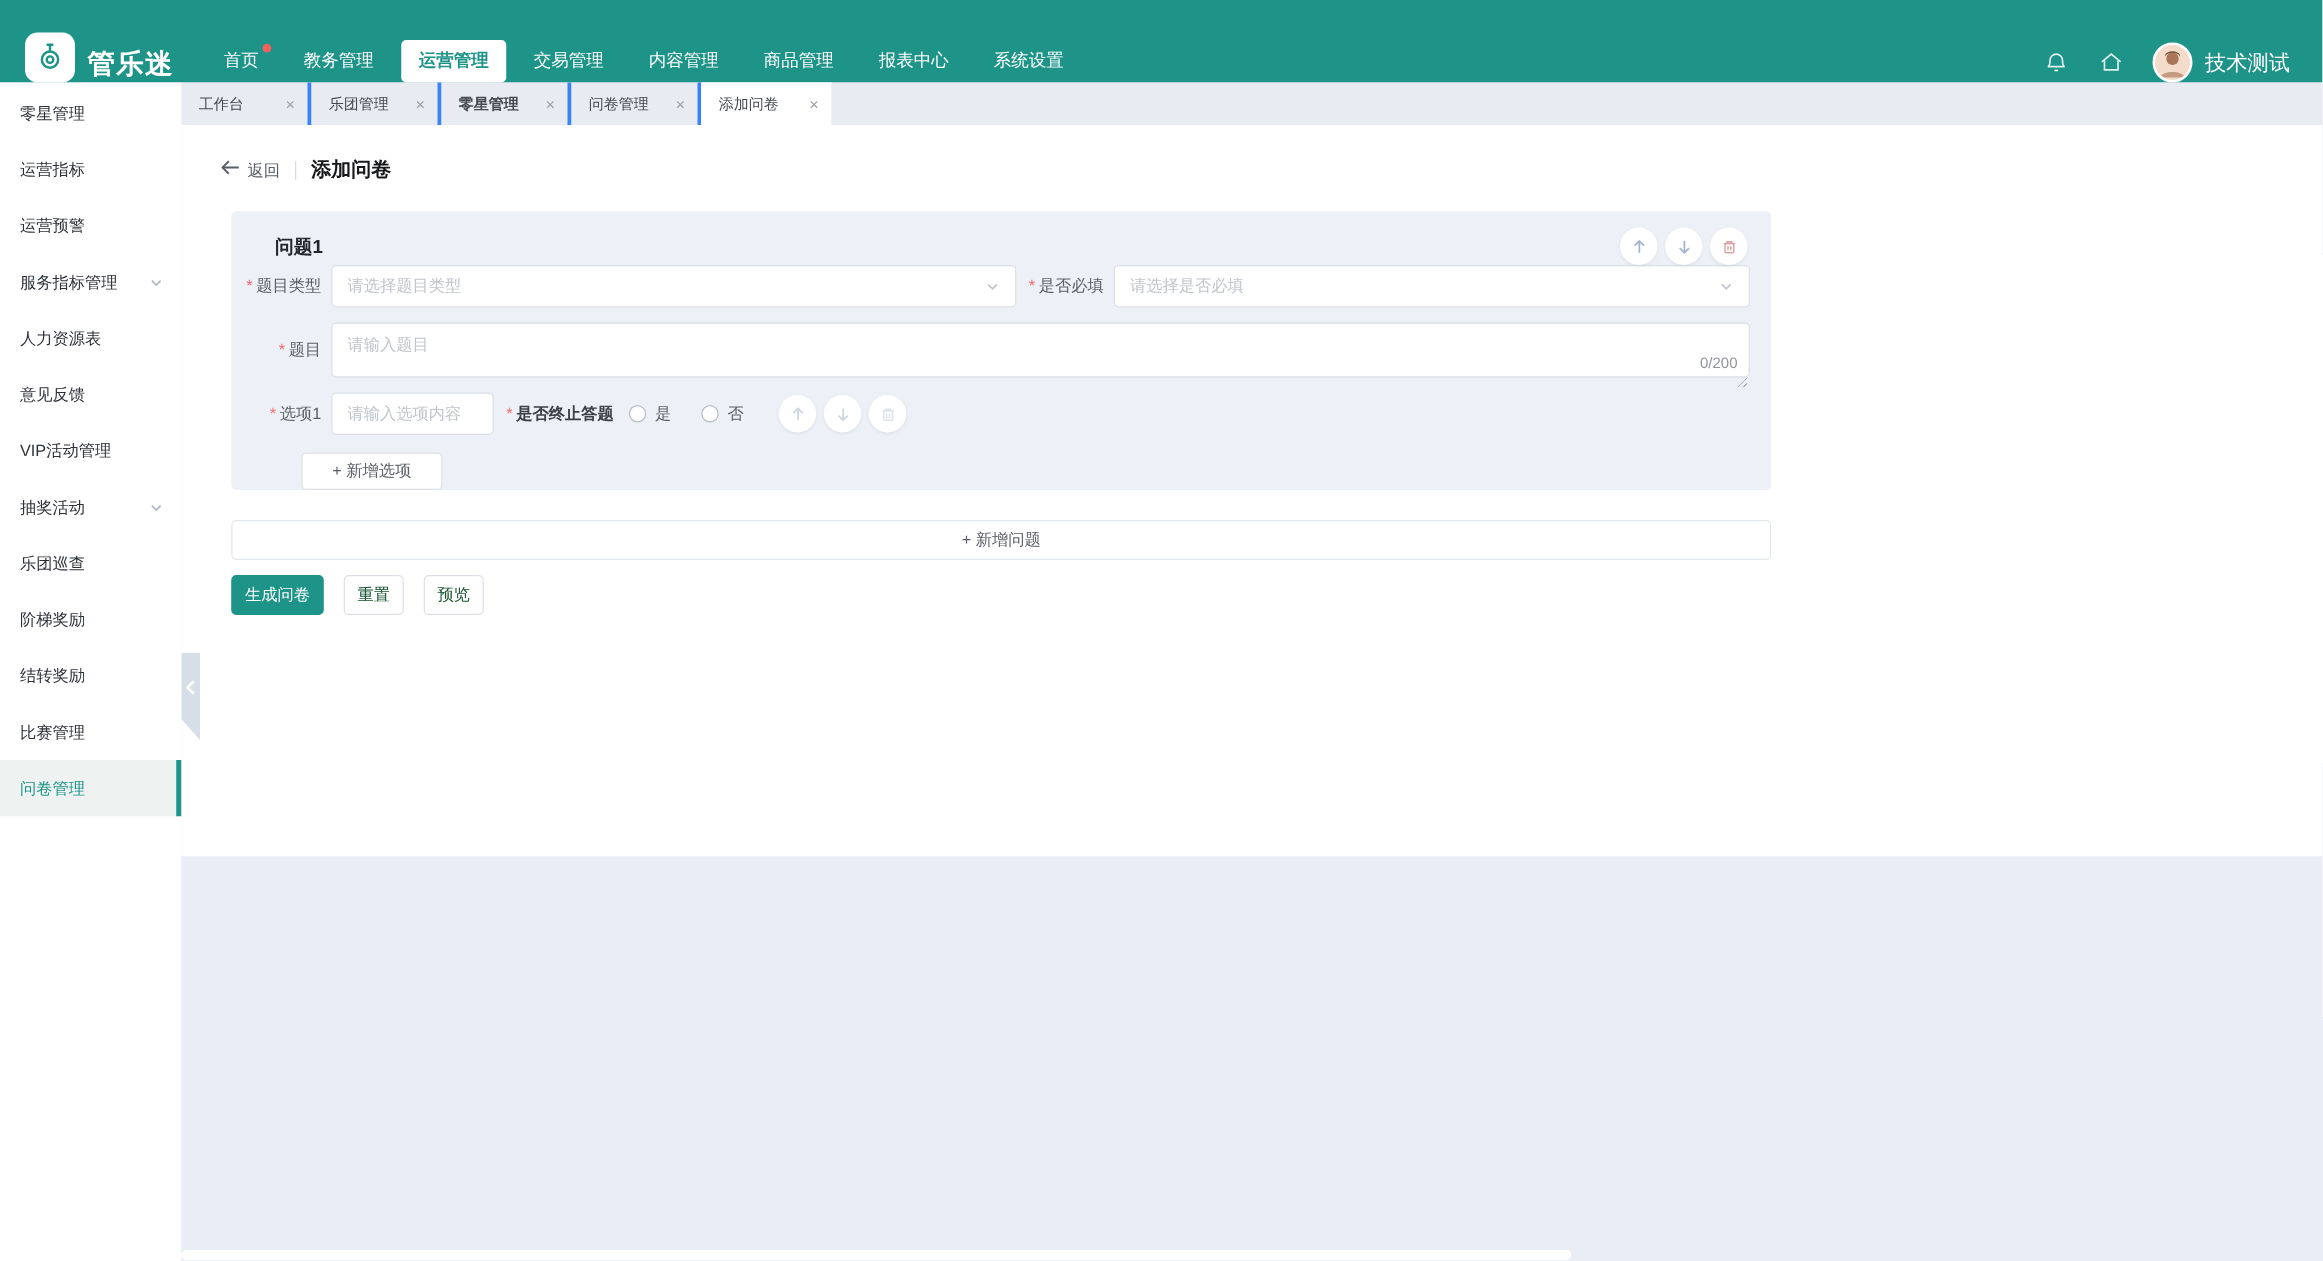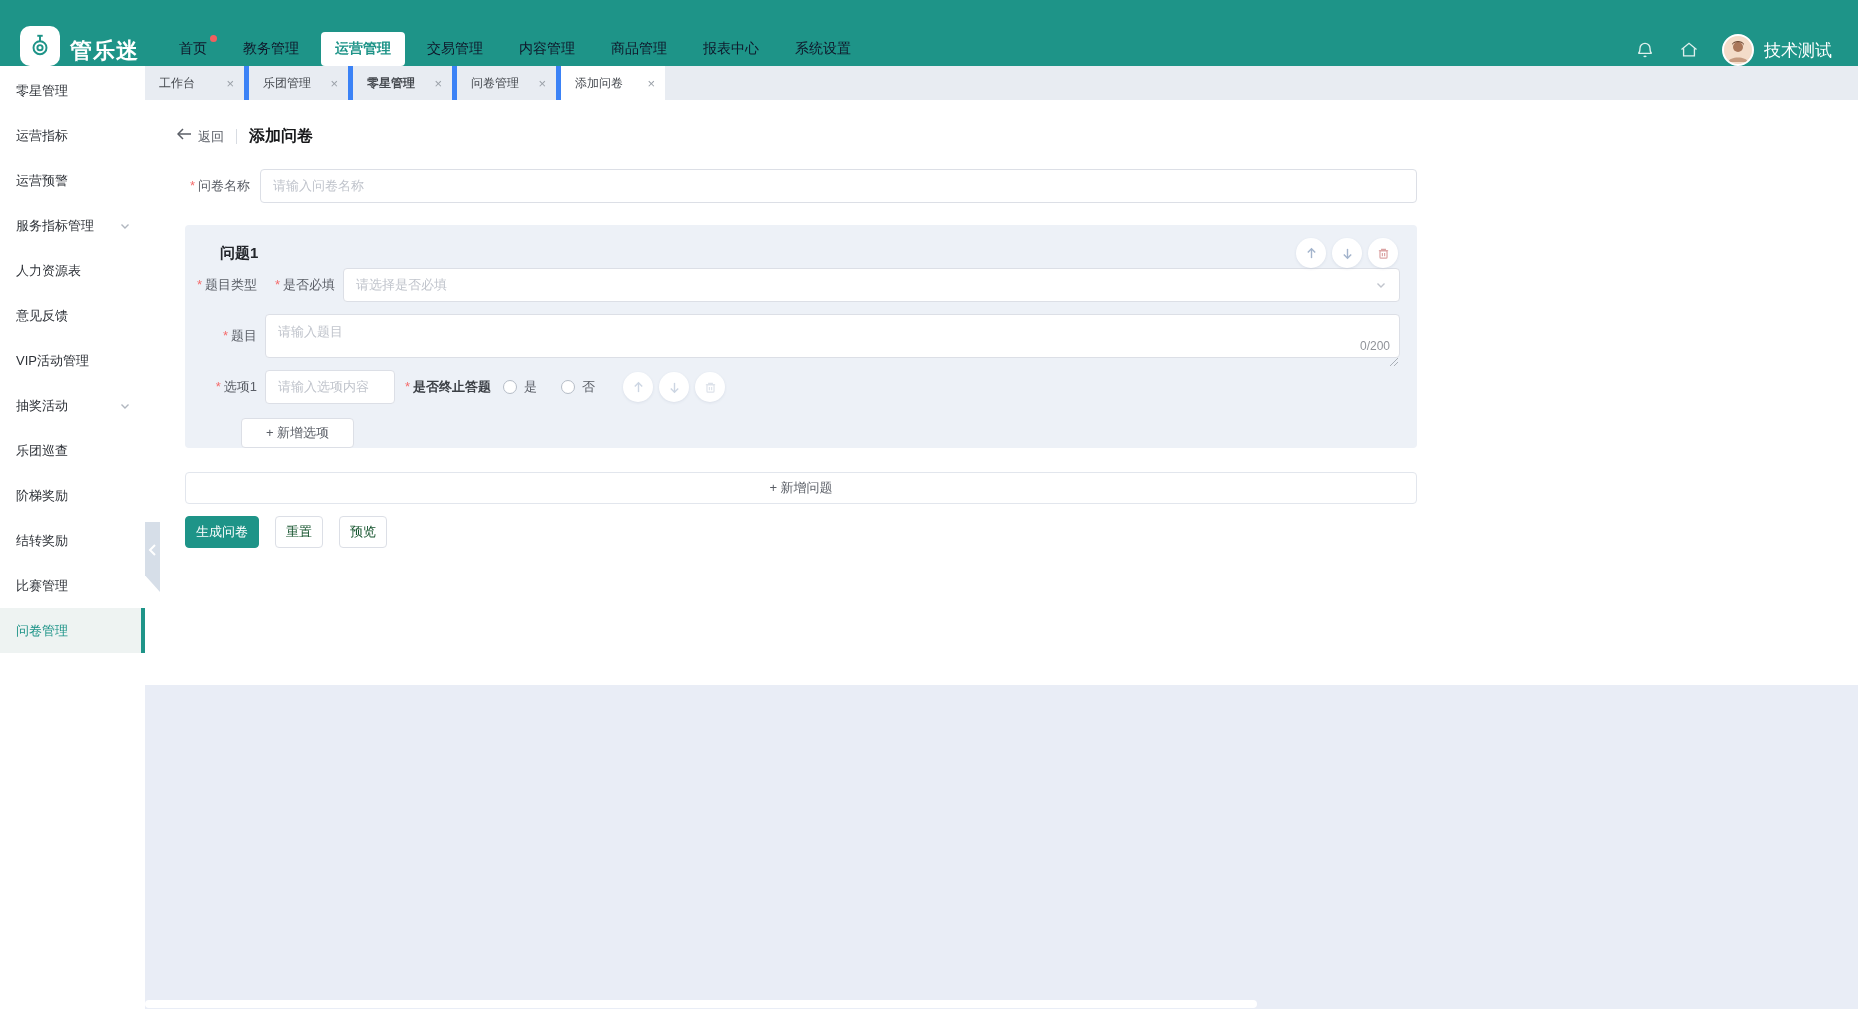--- a/index.html
+++ b/index.html
@@ -5,21 +5,21 @@
   * { margin:0; padding:0; box-sizing:border-box; }
   html,body { width:1858px; height:1009px; overflow:hidden; }
   body { font-family:"Liberation Sans","DejaVu Sans",sans-serif; font-size:13px; color:#303133;
          background:#e9edf6; position:relative; }
 
   
   .navbar { height:66px; background:var(--primary,#1e9488); display:flex; align-items:flex-end; padding:0 26px 0 20px; }
   .logo-box { width:40px; height:40px; background:#fff; border-radius:10px; display:flex; align-items:center; justify-content:center; flex-shrink:0; }
   .brand { color:#fff; font-size:22px; font-weight:bold; margin-left:10px; letter-spacing:1px; }
   .nav-menu { display:flex; align-items:center; margin-left:26px; gap:8px; }
-  .nav-item { color:#0f172a; font-size:14px; padding:8px 14px; border-radius:4px; cursor:pointer; position:relative; white-space:nowrap; }
+  .nav-item { color:#ffffff; font-size:14px; padding:8px 14px; border-radius:4px; cursor:pointer; position:relative; white-space:nowrap; }
   .nav-item.active { background:#fff; color:var(--primary,#1e9488); font-weight:bold; }
   .nav-item .dot { position:absolute; top:3px; right:4px; width:7px; height:7px; border-radius:50%; background:var(--badge,#f25f5f); }
   .nav-right { margin-left:auto; display:flex; align-items:center; gap:22px; }
   .nav-icon { width:22px; height:22px; display:flex; align-items:center; justify-content:center; cursor:pointer; }
   .avatar { width:32px; height:32px; border-radius:50%; background:#f6e2d3; border:2px solid #ffffff; overflow:hidden; display:flex; align-items:center; justify-content:center; }
   .username { color:#fff; font-size:17px; margin-left:-12px; }
 
   
   .app-body { display:flex; height:943px; position:relative; }
   .sidebar { width:145px; background:#fff; flex-shrink:0; padding-top:2px; position:relative; z-index:2; }
@@ -28,21 +28,21 @@
   .side-item.active { background:#eef3f2; color:var(--primary,#1e9488); }
   .side-item.active::after { content:""; position:absolute; right:0; top:0; bottom:0; width:4px; background:var(--primary,#1e9488); }
   .collapse-handle { position:absolute; left:145px; top:456px; width:15px; height:70px; background:#d6dee8;
                      clip-path:polygon(0 0,100% 0,100% 100%,0 76%); display:flex; align-items:flex-start; justify-content:center; z-index:3; cursor:pointer; }
   .collapse-handle svg { margin-top:22px; }
 
   .main { flex:1; display:flex; flex-direction:column; position:relative; }
 
   
   .tabstrip { height:34px; background:#e8ecf2; display:flex; align-items:stretch; }
-  .tab { width:104px; display:flex; align-items:center; padding:0 10px 0 14px; color:#45494f; font-size:12px; cursor:pointer; border-right:5px solid #3b82f6; }
+  .tab { width:104px; display:flex; align-items:center; padding:0 10px 0 14px; color:#45494f; font-size:12px; cursor:pointer; border-right:3px solid #3b82f6; }
   .tab .tab-close { margin-left:auto; color:#9aa0a8; font-size:13px; line-height:1; cursor:pointer; }
   .tab.active { background:#fff; border-right:none; }
 
   
   .content { background:#fff; height:585px; padding:26px 0 0 40px; }
   .page-header { display:flex; align-items:center; margin-left:-8px; margin-bottom:22px; }
   .back-link { display:flex; align-items:flex-start; gap:6px; color:#5a5e66; cursor:pointer; font-size:13px; }
   .ph-divider { width:1px; height:15px; background:#d8dce2; margin:0 12px; }
   .page-title { font-size:16px; font-weight:bold; color:#17181a; }
 
@@ -243,26 +243,20 @@
                 <path d="M6 1 1 6l5 5"></path>
                 <path d="M1 6h13"></path>
               </svg>
           </span>
           <span>返回</span>
         </span>
         <span class="ph-divider"></span>
         <span class="page-title">添加问卷</span>
       </div>
 
-      <div class="name-row">
-        <span class="f-label-box"><span class="req">*</span><span class="f-label">问卷名称</span></span>
-        <div class="text-input name-input">
-            <span>请输入问卷名称</span>
-          </div>
-      </div>
 
       <div class="card">
         <div class="card-title">问题1</div>
         <div class="card-actions">
           <button class="circle-btn">
             <svg width="13" height="13" viewBox="0 0 14 14" fill="none" stroke="#a3b4cc" stroke-width="1.5">
                 <path d="M7 12V2"></path>
                 <path d="M3 6l4-4 4 4"></path>
               </svg>
           </button>
@@ -277,20 +271,28 @@
                 <path d="M2 4h10"></path>
                 <path d="M5 4V2.5h4V4"></path>
                 <rect x="3.2" y="4" width="7.6" height="8" rx="1"></rect>
                 <path d="M5.8 6.5v3.5M8.2 6.5v3.5"></path>
               </svg>
           </button>
         </div>
 
         <div class="crow">
           <span class="lblcol"><span class="req">*</span><span class="f-label">题目类型</span></span>
+          <div class="select sel-type">
+            <span>请选择题目类型</span>
+            <span class="sel-chev">
+              <svg width="12" height="12" viewBox="0 0 12 12" fill="none" stroke="#c0c4cc" stroke-width="1.4">
+                  <path d="M2.5 4.5 6 8l3.5-3.5"></path>
+                </svg>
+            </span>
+          </div>
           <span class="lbl-terminate lbl-required"><span class="req">*</span><span class="f-label">是否必填</span></span>
           <div class="select sel-required">
             <span>请选择是否必填</span>
             <span class="sel-chev">
               <svg width="12" height="12" viewBox="0 0 12 12" fill="none" stroke="#c0c4cc" stroke-width="1.4">
                   <path d="M2.5 4.5 6 8l3.5-3.5"></path>
                 </svg>
             </span>
           </div>
         </div>

